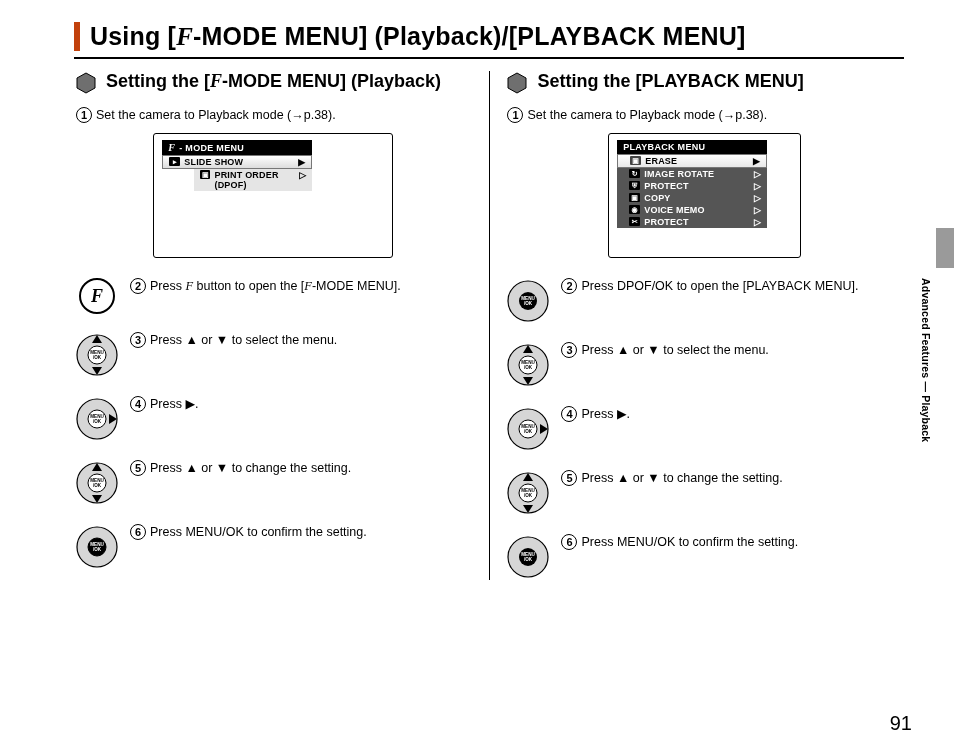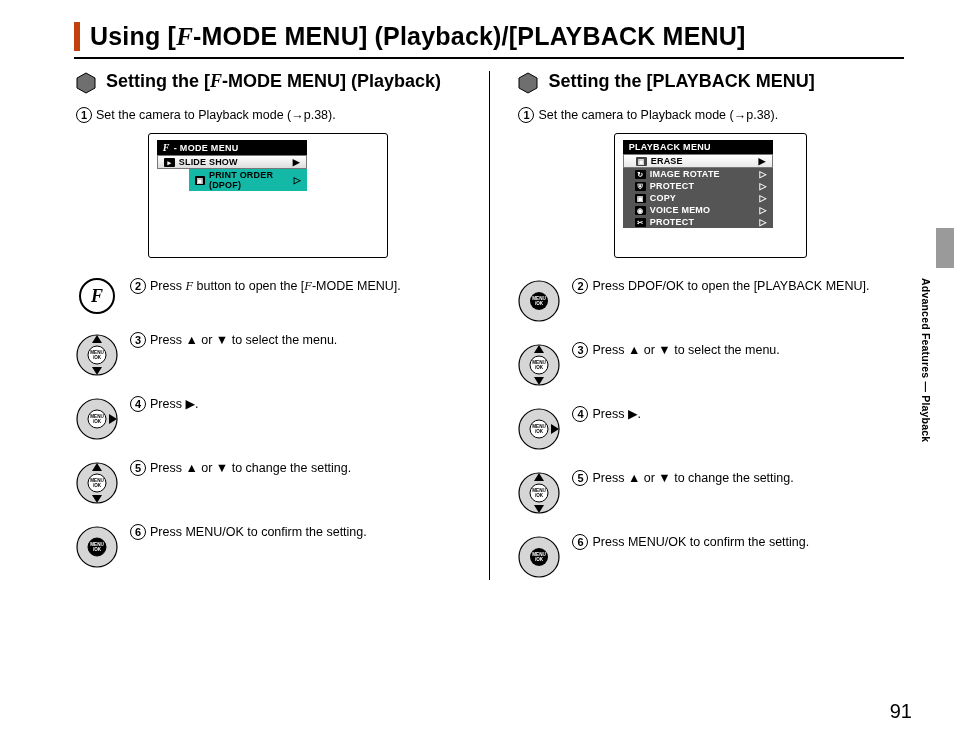--- a/index.html
+++ b/index.html
@@ -3,49 +3,49 @@
 <meta charset="utf-8">
 <style>
   * { box-sizing: border-box; margin: 0; padding: 0; }
   html, body { width: 954px; height: 755px; font-family: Helvetica, Arial, sans-serif; color: #000; background: #fff; }
   .page { position: relative; width: 954px; height: 755px; padding: 22px 50px 30px 74px; }
   .title-bar { border-left: 6px solid #c2410c; padding-left: 10px; margin-bottom: 6px; }
   .title { font-size: 25px; font-weight: 700; letter-spacing: 0.2px; }
   .title .ital { font-style: italic; font-family: Georgia, "Times New Roman", serif; }
   .title-underline { height: 2px; background: #000; margin: 0 0 12px 0; }
   .intro { font-size: 13px; margin-bottom: 10px; }
-  .columns { display: flex; gap: 11px; }
+  .columns { display: flex; gap: 0; }
   .col { width: 410px; }
   .divider { width: 1px; background: #000; margin: 0 16px; }
   .section-head { display: flex; align-items: flex-start; gap: 8px; margin-bottom: 12px; }
   .hex { flex: 0 0 24px; }
   .hex svg { display: block; }
   .sec-title { font-size: 18px; font-weight: 700; line-height: 1.2; }
   .sec-title .ital { font-style: italic; font-family: Georgia, "Times New Roman", serif; }
   .step1 { display: flex; align-items: center; gap: 4px; font-size: 12.5px; margin: 8px 0 10px 2px; }
   .circ-num { display: inline-flex; justify-content: center; align-items: center; width: 16px; height: 16px; border: 1.4px solid #000; border-radius: 50%; font-size: 11px; font-weight: 700; line-height: 1; }
   .lcd-frame { width: 193px; height: 125px; border: 1.5px solid #000; border-radius: 3px; margin: 0 auto 20px auto; padding: 6px 8px; background: #fff; }
   .lcd-inner-left { width: 240px; }
   .menu-hdr { background: #000; color: #fff; font-size: 9px; font-weight: 800; padding: 2px 6px; display: flex; align-items: center; gap: 4px; letter-spacing: 0.3px; }
   .menu-hdr .ital { font-style: italic; font-family: Georgia, "Times New Roman", serif; font-size: 10px; }
-  .menu-row { display: flex; align-items: center; gap: 4px; font-size: 9px; font-weight: 800; padding: 1px 6px; color: #000; letter-spacing: 0.2px; position: relative; }
+  .menu-row { display: flex; gap: 4px; font-size: 9px; font-weight: 800; padding: 1px 6px; color: #000; letter-spacing: 0.2px; position: relative; }
   .menu-row.sel { background: linear-gradient(#fff, #ddd); border: 1px solid #777; }
-  .menu-row.rest { background: #14b8a6; color: #000; margin-left: 32px; }
+  .menu-row.rest { background: #e5e5e5; color: #000; margin-left: 32px; }
   .menu-row .tri-r { position: absolute; right: 6px; font-size: 9px; }
   .mini-icon { display: inline-block; width: 11px; height: 9px; background: #000; color: #fff; font-size: 7px; text-align: center; line-height: 9px; border-radius: 1px; }
   .pb-menu .menu-row { color: #fff; background: #555; padding-left: 12px; }
   .pb-menu .menu-row.sel { background: linear-gradient(#fff, #e8e8e8); color: #000; }
   .step-list { display: flex; flex-direction: column; gap: 18px; margin-top: 4px; }
   .step { display: flex; align-items: flex-start; gap: 10px; }
   .icon-col { width: 46px; display: flex; justify-content: center; }
   .step-text { font-size: 12.5px; line-height: 1.35; display: flex; gap: 4px; align-items: flex-start; flex: 1; }
   .step-text .ital { font-style: italic; font-family: Georgia, "Times New Roman", serif; }
   .side-tab { position: absolute; right: 0; top: 228px; width: 18px; height: 40px; background: #9a9a9a; }
   .side-text { position: absolute; right: 22px; top: 278px; font-size: 10.5px; font-weight: 700; writing-mode: vertical-rl; letter-spacing: 0.2px; }
-  .page-num { position: absolute; right: 42px; bottom: 32px; font-size: 20px; }
+  .page-num { position: absolute; right: 42px; bottom: 20px; font-size: 20px; }
   
   .dial-svg { width: 46px; height: 46px; display: block; }
   .f-btn { width: 36px; height: 36px; border: 2px solid #000; border-radius: 50%; display: flex; align-items: center; justify-content: center; font-style: italic; font-family: Georgia, serif; font-size: 18px; font-weight: 700; margin: 0 auto; }
 </style>
 </head>
 <body>
 
 <div class="page">
 
   <div class="title-bar">

